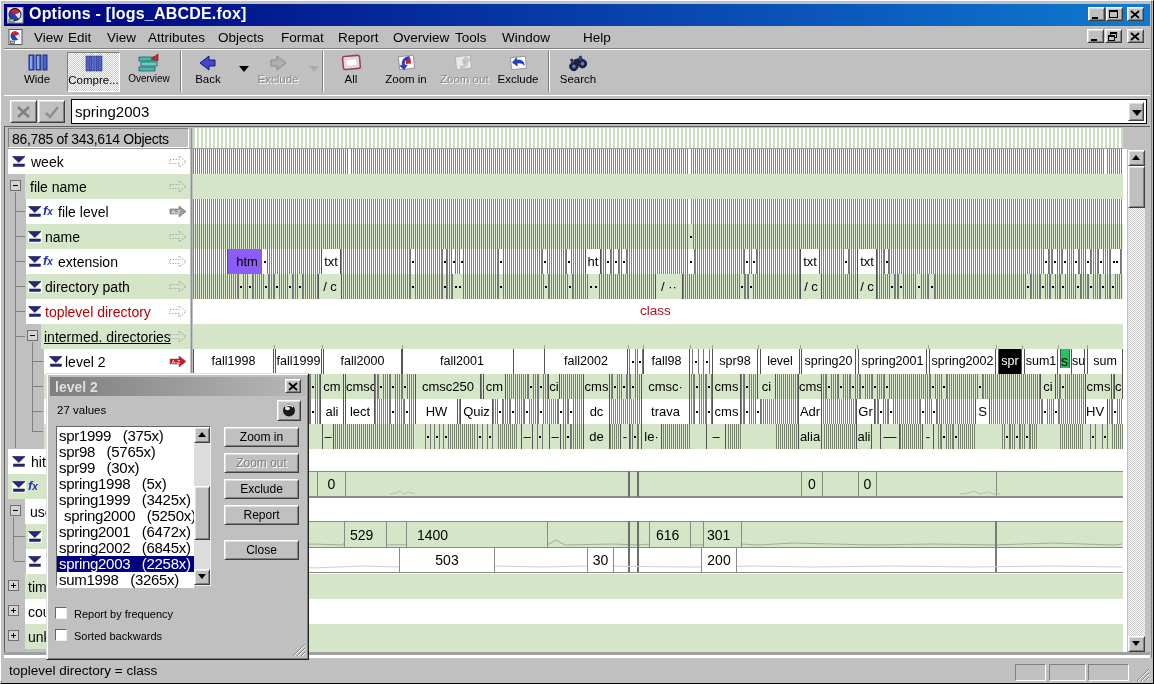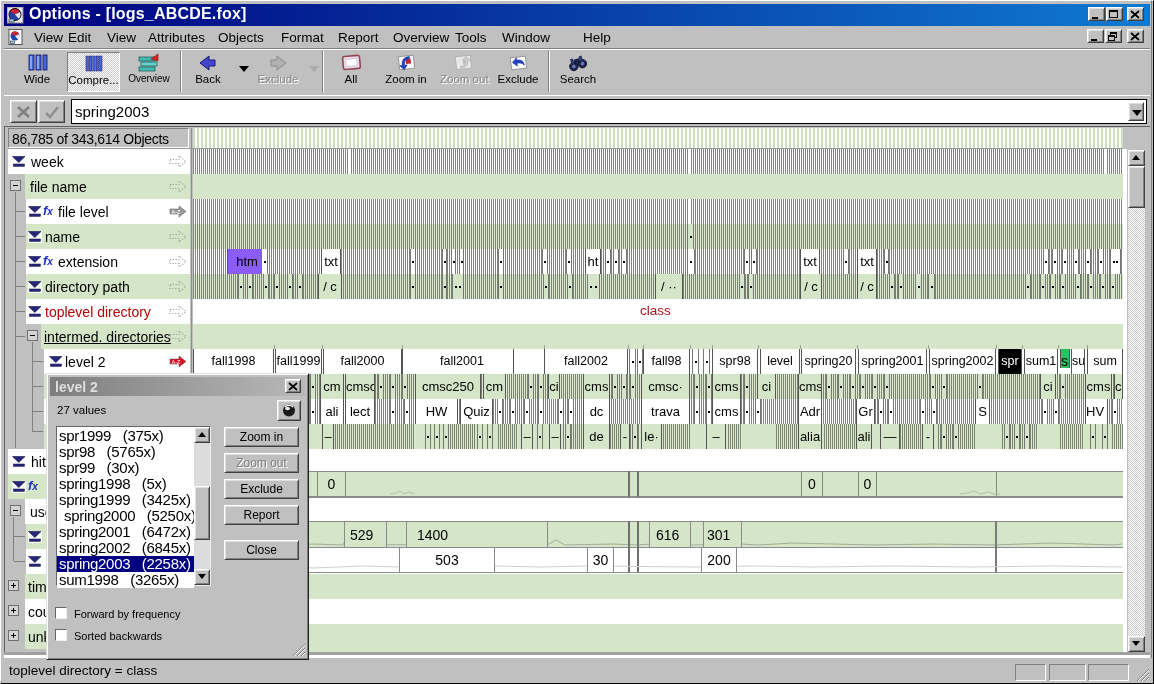--- a/index.html
+++ b/index.html
@@ -768,21 +768,21 @@
 <div class="a" style="left:198px;top:432px;width:0;height:0;border-left:4px solid transparent;border-right:4px solid transparent;border-bottom:5px solid #000;"></div>
 <div class="a bev-out bev-out2" style="left:194px;top:486px;width:16px;height:54px;"></div>
 <div class="a bev-out bev-out2" style="left:194px;top:569px;width:16px;height:16px;"></div>
 <div class="a" style="left:198px;top:574px;width:0;height:0;border-left:4px solid transparent;border-right:4px solid transparent;border-top:5px solid #000;"></div>
 <div class="a" style="left:224px;top:427px;width:75px;height:20px;background:#c0c0c0;border:1px solid;border-color:#ffffff #404040 #404040 #ffffff;box-shadow:inset 1px 1px 0 #dfdfdf,inset -1px -1px 0 #808080;text-align:center;font-size:12px;line-height:18px;color:#000;">Zoom in</div>
 <div class="a" style="left:224px;top:453px;width:75px;height:20px;background:#c0c0c0;border:1px solid;border-color:#ffffff #404040 #404040 #ffffff;box-shadow:inset 1px 1px 0 #dfdfdf,inset -1px -1px 0 #808080;text-align:center;font-size:12px;line-height:18px;color:#808080;text-shadow:1px 1px 0 #fff;">Zoom out</div>
 <div class="a" style="left:224px;top:479px;width:75px;height:20px;background:#c0c0c0;border:1px solid;border-color:#ffffff #404040 #404040 #ffffff;box-shadow:inset 1px 1px 0 #dfdfdf,inset -1px -1px 0 #808080;text-align:center;font-size:12px;line-height:18px;color:#000;">Exclude</div>
 <div class="a" style="left:224px;top:505px;width:75px;height:20px;background:#c0c0c0;border:1px solid;border-color:#ffffff #404040 #404040 #ffffff;box-shadow:inset 1px 1px 0 #dfdfdf,inset -1px -1px 0 #808080;text-align:center;font-size:12px;line-height:18px;color:#000;">Report</div>
 <div class="a" style="left:224px;top:540px;width:75px;height:20px;background:#c0c0c0;border:1px solid;border-color:#ffffff #404040 #404040 #ffffff;box-shadow:inset 1px 1px 0 #dfdfdf,inset -1px -1px 0 #808080;text-align:center;font-size:12px;line-height:18px;color:#000;">Close</div>
 <div class="a" style="left:55px;top:607px;width:12px;height:12px;background:#fff;border:1px solid #666;border-right-color:#eee;border-bottom-color:#eee;"></div>
-<div class="a" style="left:74px;top:608px;font-size:11px;white-space:nowrap;">Forward by frequency</div>
+<div class="a" style="left:74px;top:608px;font-size:11px;white-space:nowrap;">Report by frequency</div>
 <div class="a" style="left:55px;top:629px;width:12px;height:12px;background:#fff;border:1px solid #666;border-right-color:#eee;border-bottom-color:#eee;"></div>
 <div class="a" style="left:74px;top:630px;font-size:11px;white-space:nowrap;">Sorted backwards</div>
 <svg class="a" style="left:293px;top:644px" width="13" height="13">
       <path d="M12 0 L0 12 M12 4 L4 12 M12 8 L8 12" stroke="#808080"></path>
       <path d="M12 1 L1 12 M12 5 L5 12 M12 9 L9 12" stroke="#fff"></path>
     </svg>
 </div>
 <div class="a" style="left:2px;top:658px;width:1150px;height:24px;background:#c0c0c0;"></div>
 <div class="a" style="left:9px;top:663px;font-size:13.5px;">toplevel directory = class</div>
 <div class="a" style="left:1015px;top:664px;width:31px;height:17px;border:1px solid;border-color:#808080 #ffffff #ffffff #808080;"></div>

